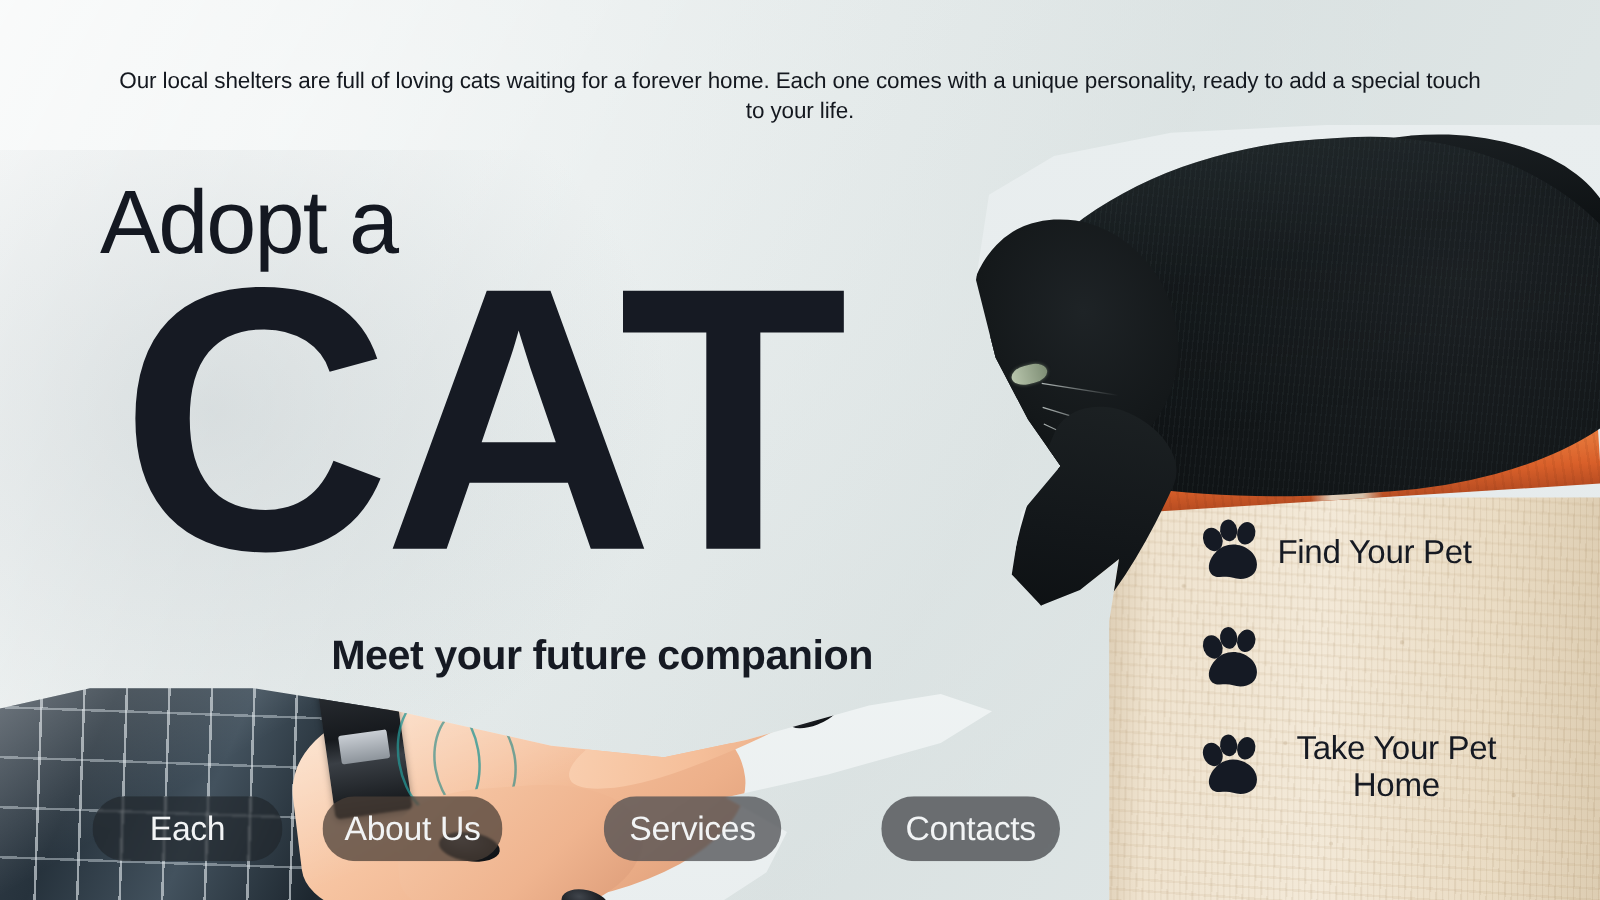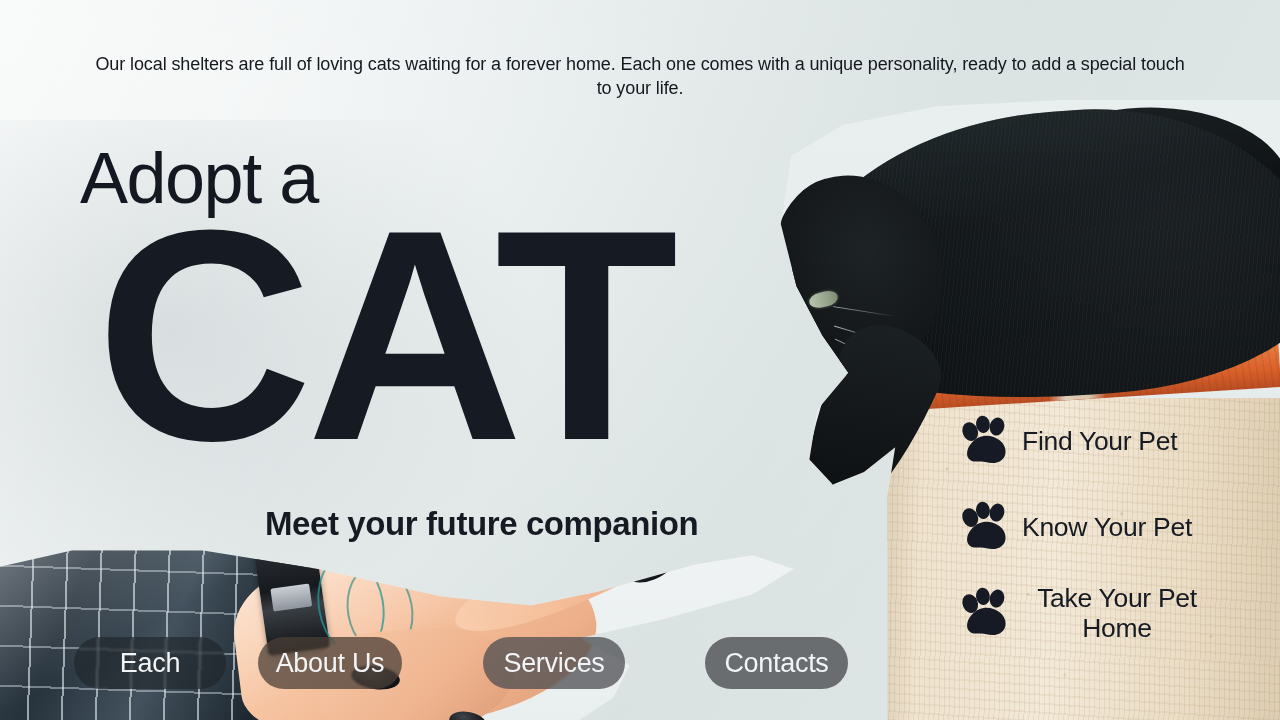--- a/index.html
+++ b/index.html
@@ -358,21 +358,20 @@
 
     <div class="paw-row">
       <svg class="paw-icon" viewBox="0 0 64 64">
         <g fill="#151a24">
           <ellipse cx="13.5" cy="20.5" rx="8.4" ry="10.6" transform="rotate(-22 13.5 20.5)"></ellipse>
           <ellipse cx="27.5" cy="12.5" rx="7.6" ry="9.6" transform="rotate(-8 27.5 12.5)"></ellipse>
           <ellipse cx="43" cy="15" rx="8" ry="10" transform="rotate(14 43 15)"></ellipse>
           <path d="M31.5 25c10.5 0 21 7.5 21 17.5 0 8.2-6.6 12.8-14.6 12.8-5 0-8.2-1.8-12.6-1.8-5.4 0-10.6 1.2-13.6-3.2-3.6-5.3-1-13.1 4.2-18.4C19.7 27.7 25.6 25 31.5 25z"></path>
         </g>
       </svg>
-      <span class="paw-label">Know Your Pet</span>
     </div>
 
     <div class="paw-row two-line">
       <svg class="paw-icon" viewBox="0 0 64 64">
         <g fill="#151a24">
           <ellipse cx="13.5" cy="20.5" rx="8.4" ry="10.6" transform="rotate(-22 13.5 20.5)"></ellipse>
           <ellipse cx="27.5" cy="12.5" rx="7.6" ry="9.6" transform="rotate(-8 27.5 12.5)"></ellipse>
           <ellipse cx="43" cy="15" rx="8" ry="10" transform="rotate(14 43 15)"></ellipse>
           <path d="M31.5 25c10.5 0 21 7.5 21 17.5 0 8.2-6.6 12.8-14.6 12.8-5 0-8.2-1.8-12.6-1.8-5.4 0-10.6 1.2-13.6-3.2-3.6-5.3-1-13.1 4.2-18.4C19.7 27.7 25.6 25 31.5 25z"></path>
         </g>

